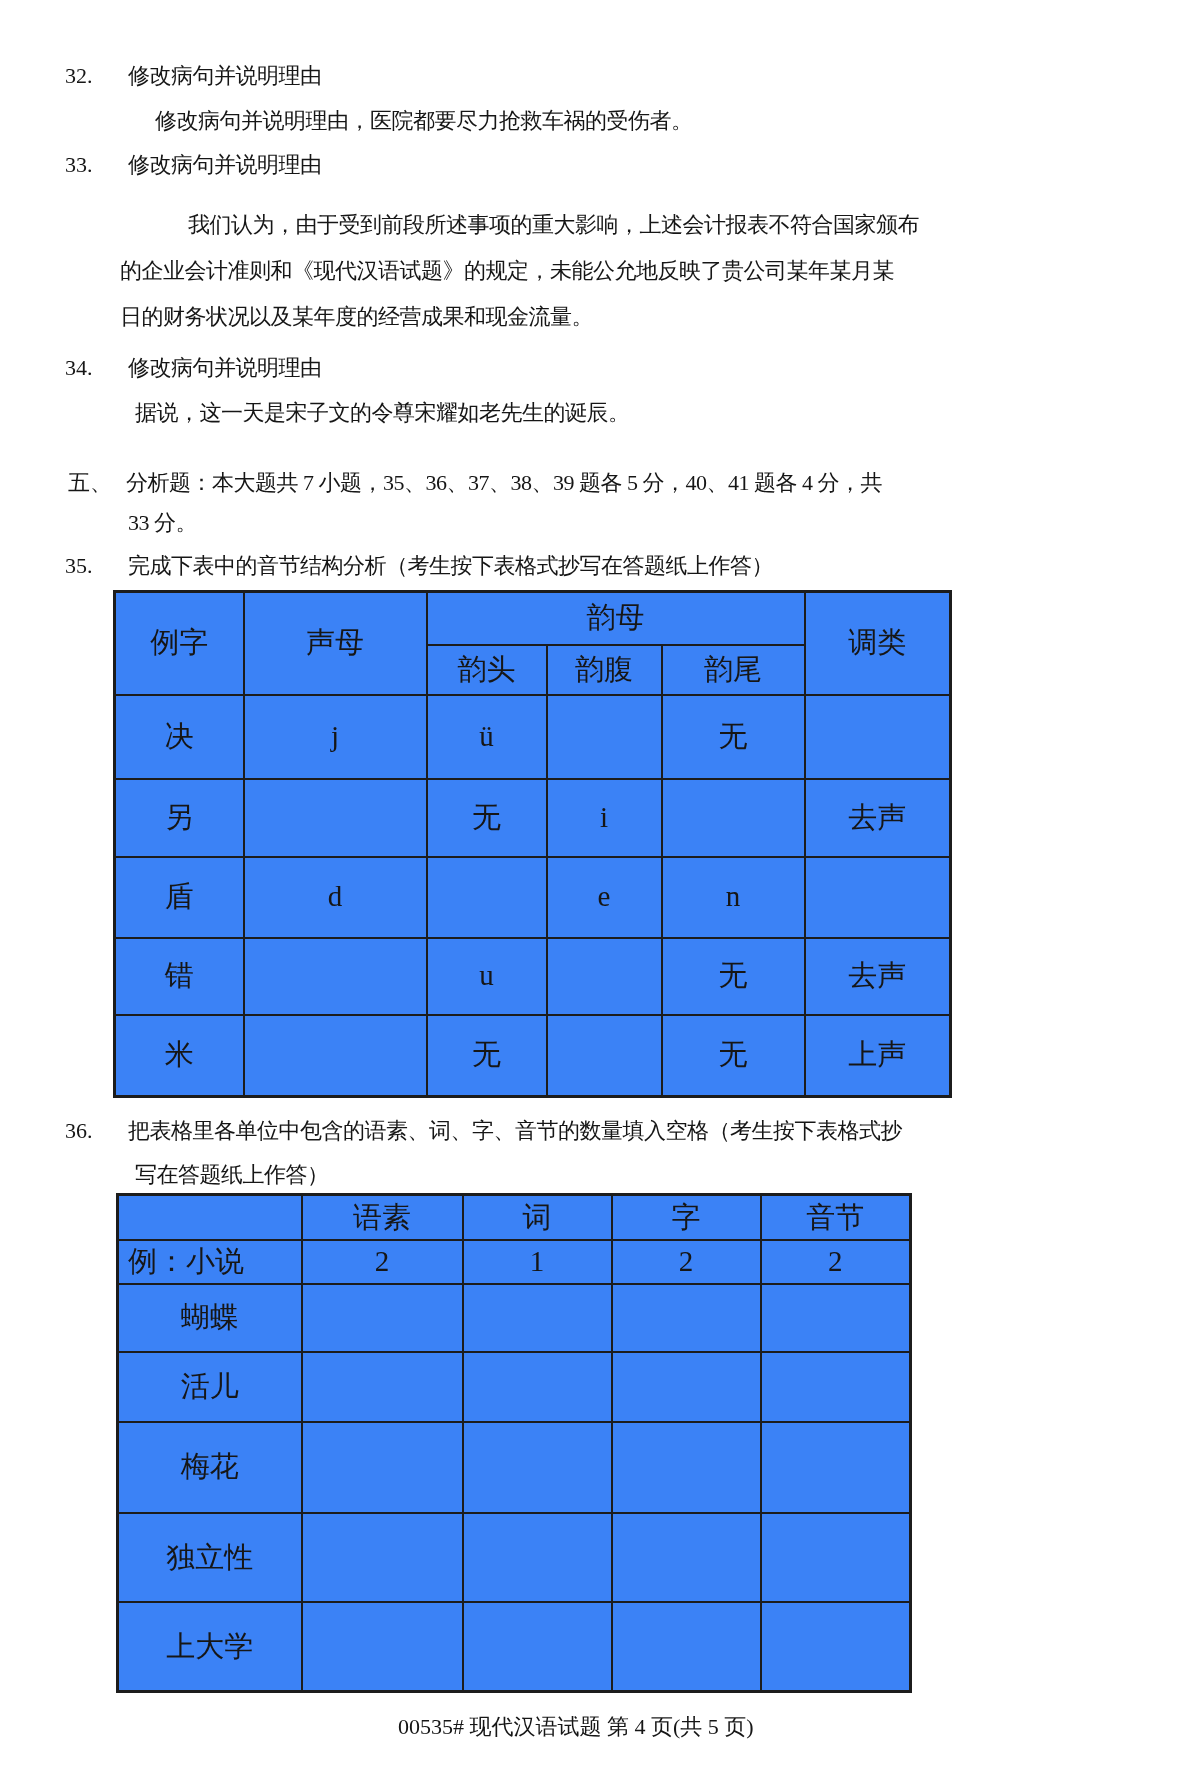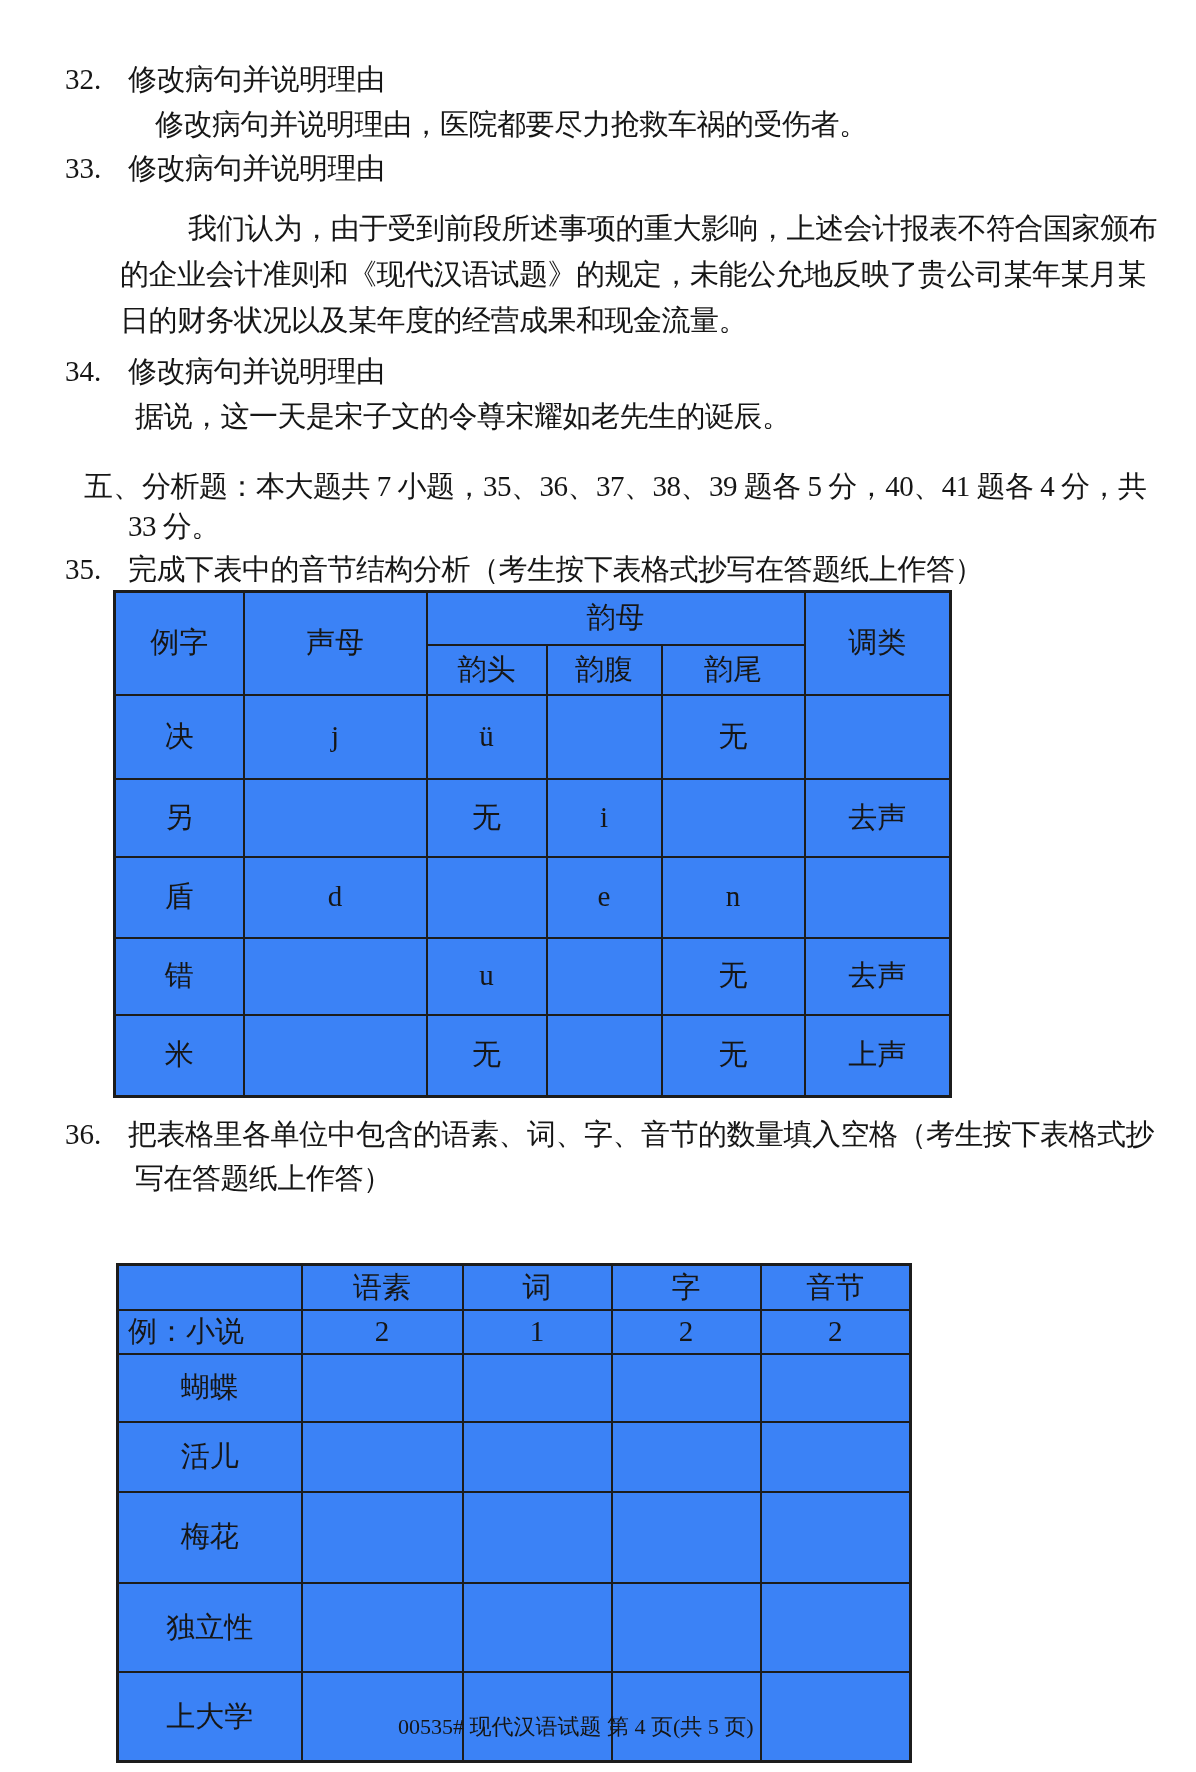--- a/index.html
+++ b/index.html
@@ -2,55 +2,55 @@
 <html lang="zh"><head>
 <meta charset="utf-8">
 <style>
   html,body{margin:0;padding:0;}
   body{
     width:1196px;height:1772px;position:relative;background:#ffffff;
     font-family:"Liberation Serif","DejaVu Serif",serif;
     color:#161616;overflow:hidden;
   }
   .line{
-    position:absolute;font-size:29px;line-height:1.15;
+    position:absolute;font-size:22px;line-height:1.15;
     white-space:nowrap;letter-spacing:-0.5px;
   }
   .qnum{display:inline-block;width:63px;letter-spacing:0;}
   .secnum{display:inline-block;width:58px;letter-spacing:0;}
   table{border-collapse:collapse;position:absolute;table-layout:fixed;background:#3b82f6;}
   table,td{border:2px solid #1c1c1c;}
   table{border-width:3px;}
   td{
     text-align:center;vertical-align:middle;font-size:29px;
     padding:0;overflow:hidden;line-height:1.1;
   }
   #table35{left:113px;top:590px;width:836px;height:505px;}
-  #table36{left:116px;top:1263px;width:793px;height:500px;}
+  #table36{left:116px;top:1193px;width:793px;height:500px;}
   .label-left{text-align:left;padding-left:9px;}
   .footer{
     position:absolute;left:398px;top:1712px;font-size:22px;
     white-space:nowrap;letter-spacing:0;
   }
 </style>
 </head>
 <body>
 
 <div class="line" style="left:65px;top:63px"><span class="qnum">32.</span><span>修改病句并说明理由</span></div>
 <div class="line" style="left:155px;top:108px">修改病句并说明理由，医院都要尽力抢救车祸的受伤者。</div>
 
 <div class="line" style="left:65px;top:152px"><span class="qnum">33.</span><span>修改病句并说明理由</span></div>
 <div class="line" style="left:188px;top:212px">我们认为，由于受到前段所述事项的重大影响，上述会计报表不符合国家颁布</div>
 <div class="line" style="left:120px;top:258px">的企业会计准则和《现代汉语试题》的规定，未能公允地反映了贵公司某年某月某</div>
 <div class="line" style="left:120px;top:304px">日的财务状况以及某年度的经营成果和现金流量。</div>
 
 <div class="line" style="left:65px;top:355px"><span class="qnum">34.</span><span>修改病句并说明理由</span></div>
 <div class="line" style="left:135px;top:400px">据说，这一天是宋子文的令尊宋耀如老先生的诞辰。</div>
 
-<div class="line" style="left:84px;top:470px"><span class="secnum">五、</span><span>分析题：本大题共 7 小题，35、36、37、38、39 题各 5 分，40、41 题各 4 分，共</span></div>
+<div class="line" style="left:68px;top:470px"><span class="secnum">五、</span><span>分析题：本大题共 7 小题，35、36、37、38、39 题各 5 分，40、41 题各 4 分，共</span></div>
 <div class="line" style="left:128px;top:510px">33 分。</div>
 
 <div class="line" style="left:65px;top:553px"><span class="qnum">35.</span><span>完成下表中的音节结构分析（考生按下表格式抄写在答题纸上作答）</span></div>
 
 <table id="table35">
   <colgroup>
     <col style="width:129px">
       <col style="width:183px">
       <col style="width:120px">
     <col style="width:115px">

